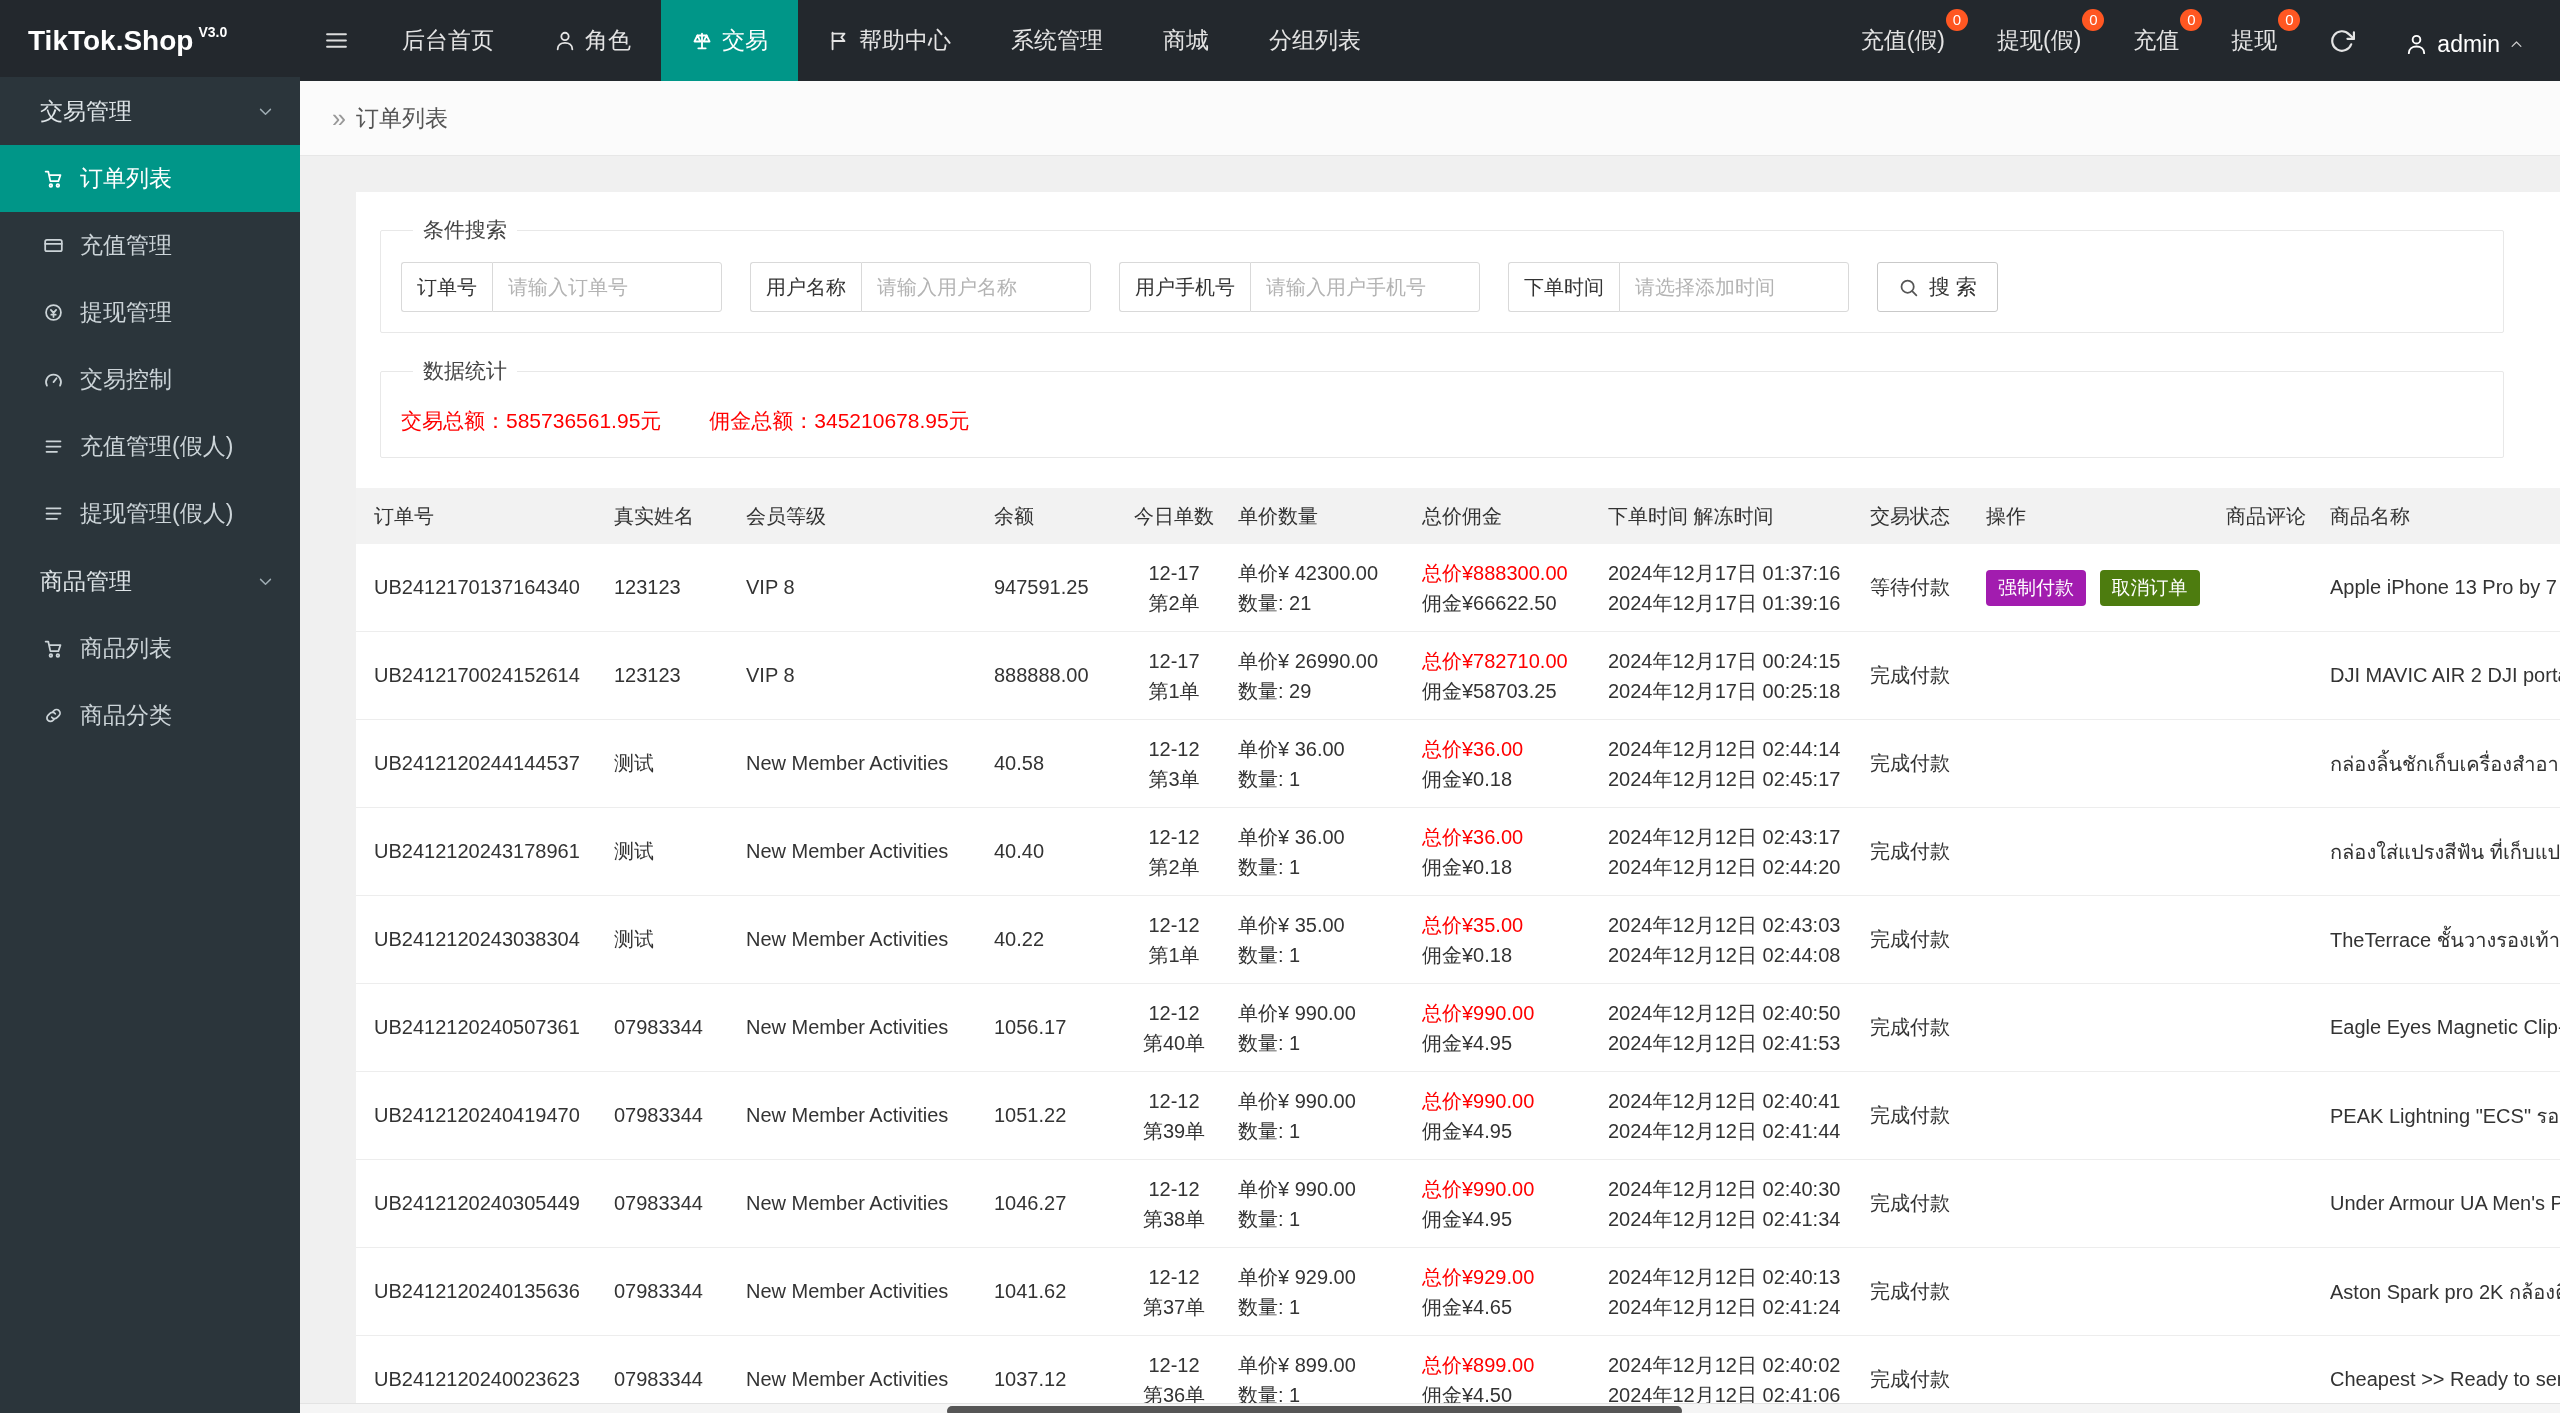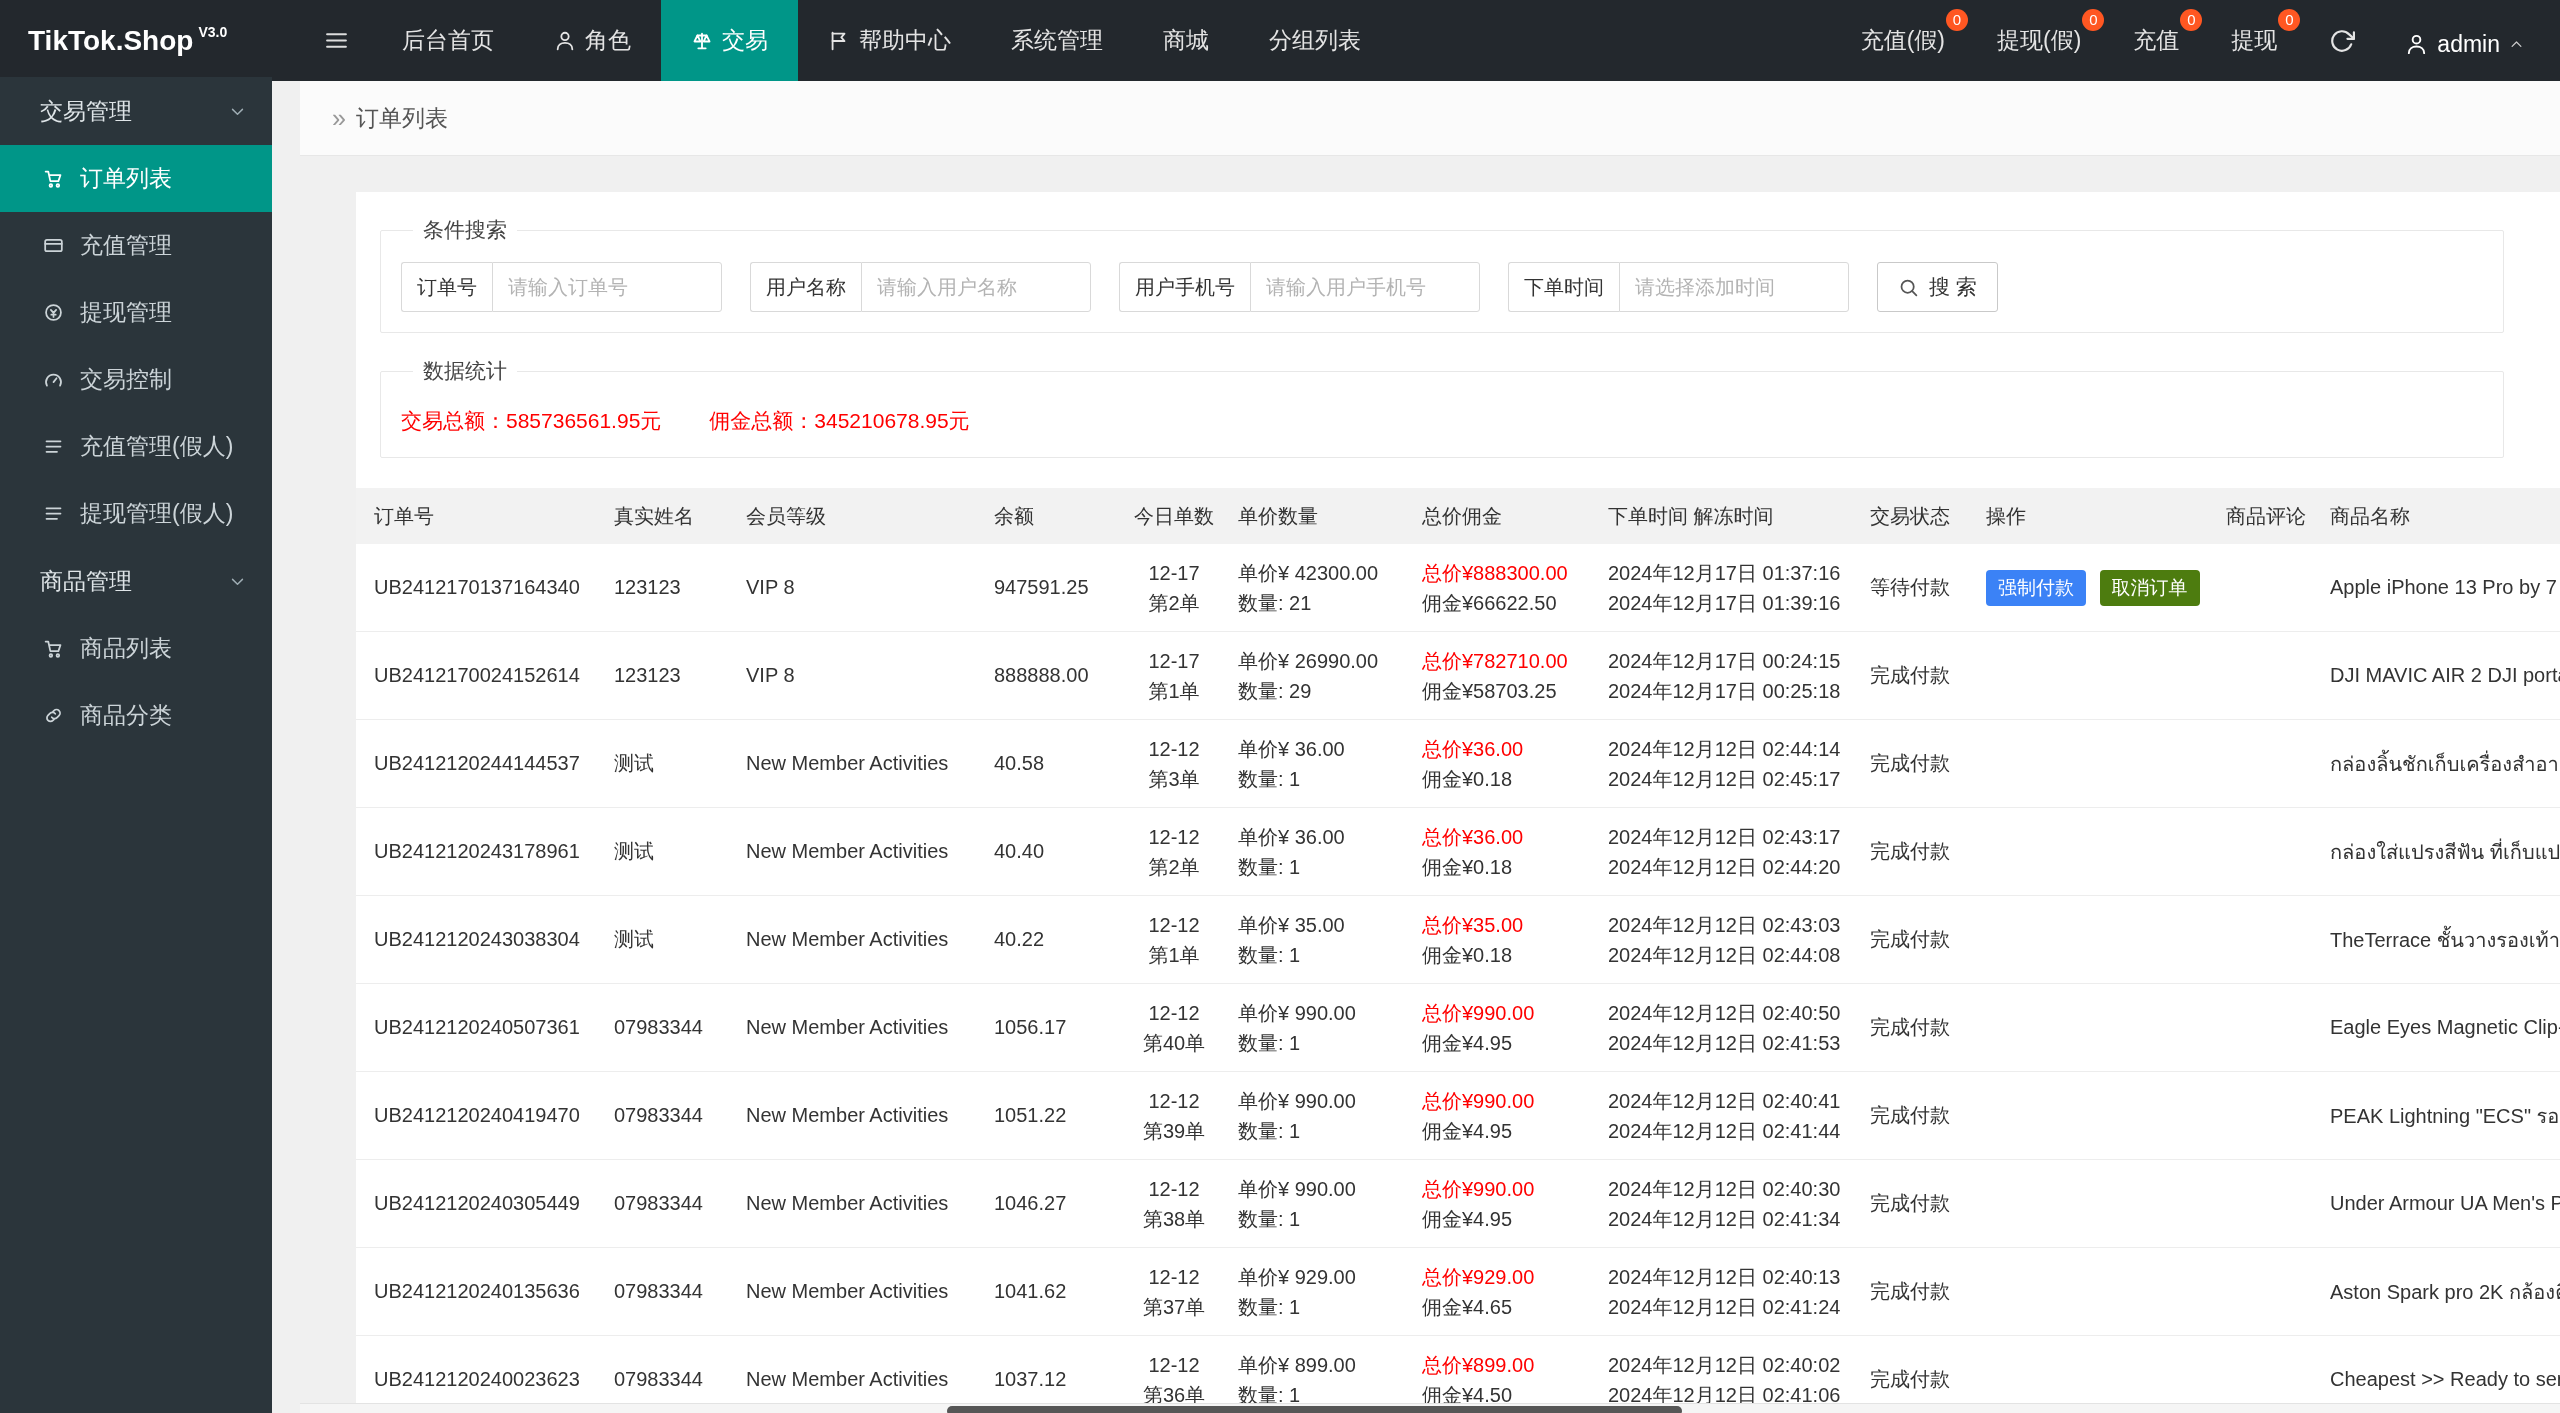--- a/index.html
+++ b/index.html
@@ -24,21 +24,21 @@
   .topbar-right { margin-left:auto; display:flex; align-items:stretch; padding-right:28px; }
   .qa-group { display:flex; align-items:stretch; }
   .qa { position:relative; display:flex; align-items:center; padding:0 26px; font-size:23px; cursor:pointer; white-space:nowrap; }
   .badge { position:absolute; top:9px; right:3px; min-width:22px; height:22px; line-height:22px; border-radius:11px;
            background:#ff5722; color:#fff; font-size:15px; text-align:center; padding:0 5px; }
   .tb-icon-btn { display:flex; align-items:center; padding:0 26px; font-size:26px; cursor:pointer; }
   .user { display:flex; align-items:center; gap:9px; padding:0 8px 0 24px; font-size:23px; color:#fff; cursor:pointer;margin-top:8px; }
   .user .chev { font-size:15px; color:#ccc; }
 
   
-  .sidebar { position:absolute; top:77px; left:0; bottom:0; width:272px; background:#2b353b; overflow:hidden; z-index:5; }
+  .sidebar { position:absolute; top:77px; left:0; bottom:0; width:300px; background:#2b353b; overflow:hidden; z-index:5; }
   .side-item { display:flex; align-items:center; height:67px; padding:0 26px 0 40px; color:#ccd4d8; font-size:23px; gap:14px; cursor:pointer; white-space:nowrap; }
   .side-item.hdr { height:68px; color:#dfe5e8; }
   .side-icon { font-size:21px; width:26px; justify-content:center; }
   .side-chev { margin-left:auto; font-size:17px; color:#9fadb4; }
   .side-item.active { background:#009688; color:#fff; }
 
   
   .breadcrumb { margin-left:300px; height:75px; background:#fbfbfb; border-bottom:1px solid #e7e7e7;
                 display:flex; align-items:center; gap:10px; padding-left:32px; font-size:23px; color:#555; }
   .bc-icon { color:#999; font-size:25px; }
@@ -72,21 +72,21 @@
   .table { width:2296px; }
   .thead, .tr { display:grid;
     grid-template-columns:240px 132px 248px 128px 116px 184px 186px 262px 116px 240px 104px 340px;
     padding-left:18px; align-items:center; }
   .thead { background:#f2f2f2; height:56px; font-size:20px; color:#333; }
   .tr { height:88px; border-bottom:1px solid #ededed; font-size:20px; background:#fff; }
   .th, .td { padding-right:12px; overflow:hidden; white-space:nowrap; }
   .sub { line-height:30px; }
   .thead > div:nth-of-type(5), .tr > div:nth-of-type(5) { text-align:center; }
   .btn { display:inline-block; padding:5px 12px; border-radius:4px; color:#fff; font-size:19px; margin-right:8px; cursor:pointer; }
-  .btn.teal { background:#3b82f6; }
+  .btn.teal { background:#a21caf; }
   .btn.amber { background:#4d7c0f; }
 
   
   .hscrollbar { position:absolute; left:0; right:0; bottom:0; height:14px; background:#f5f5f5; border-top:1px solid #e3e3e3; }
   .hscroll-thumb { position:absolute; left:647px; top:2px; width:735px; height:10px; background:#565656; border-radius:5px; }
 </style>
 </head>
 <body>
 
 <header class="topbar">

